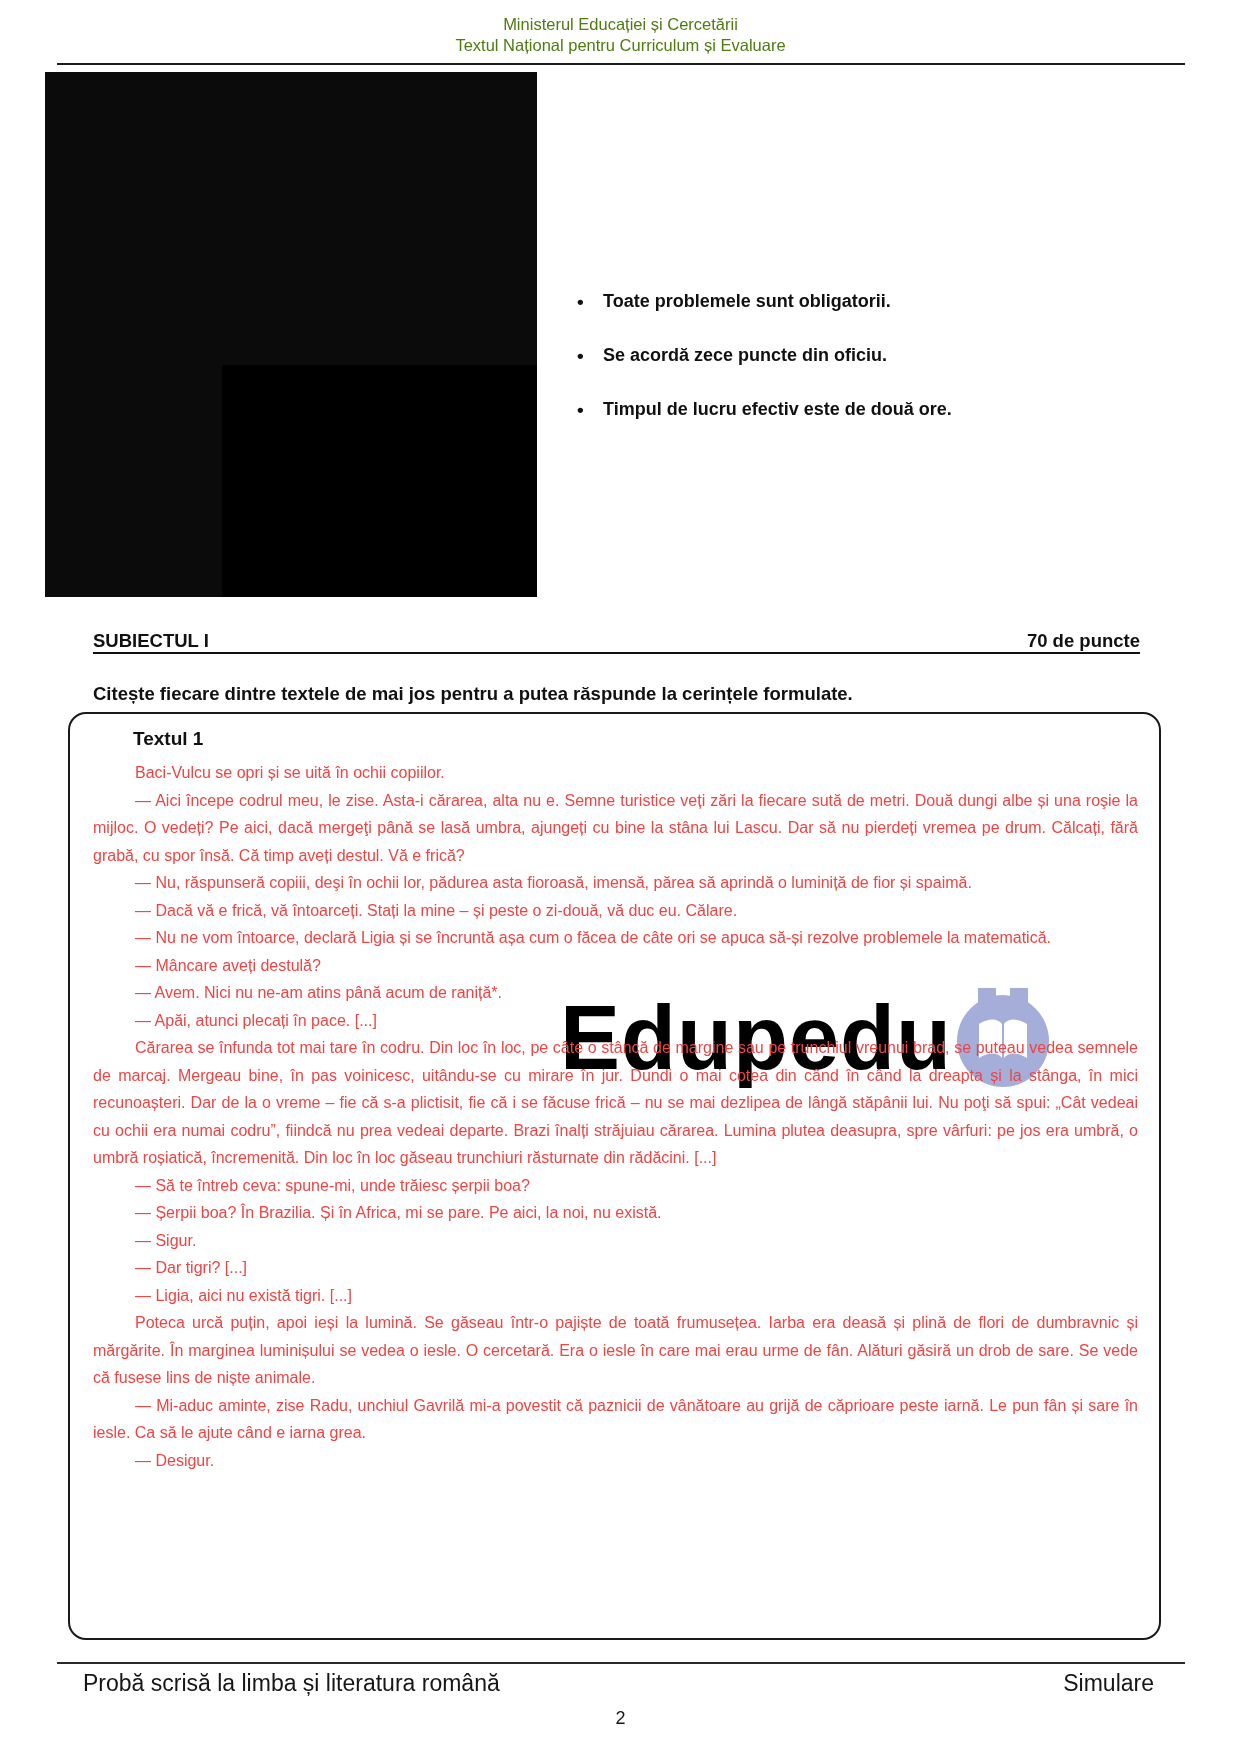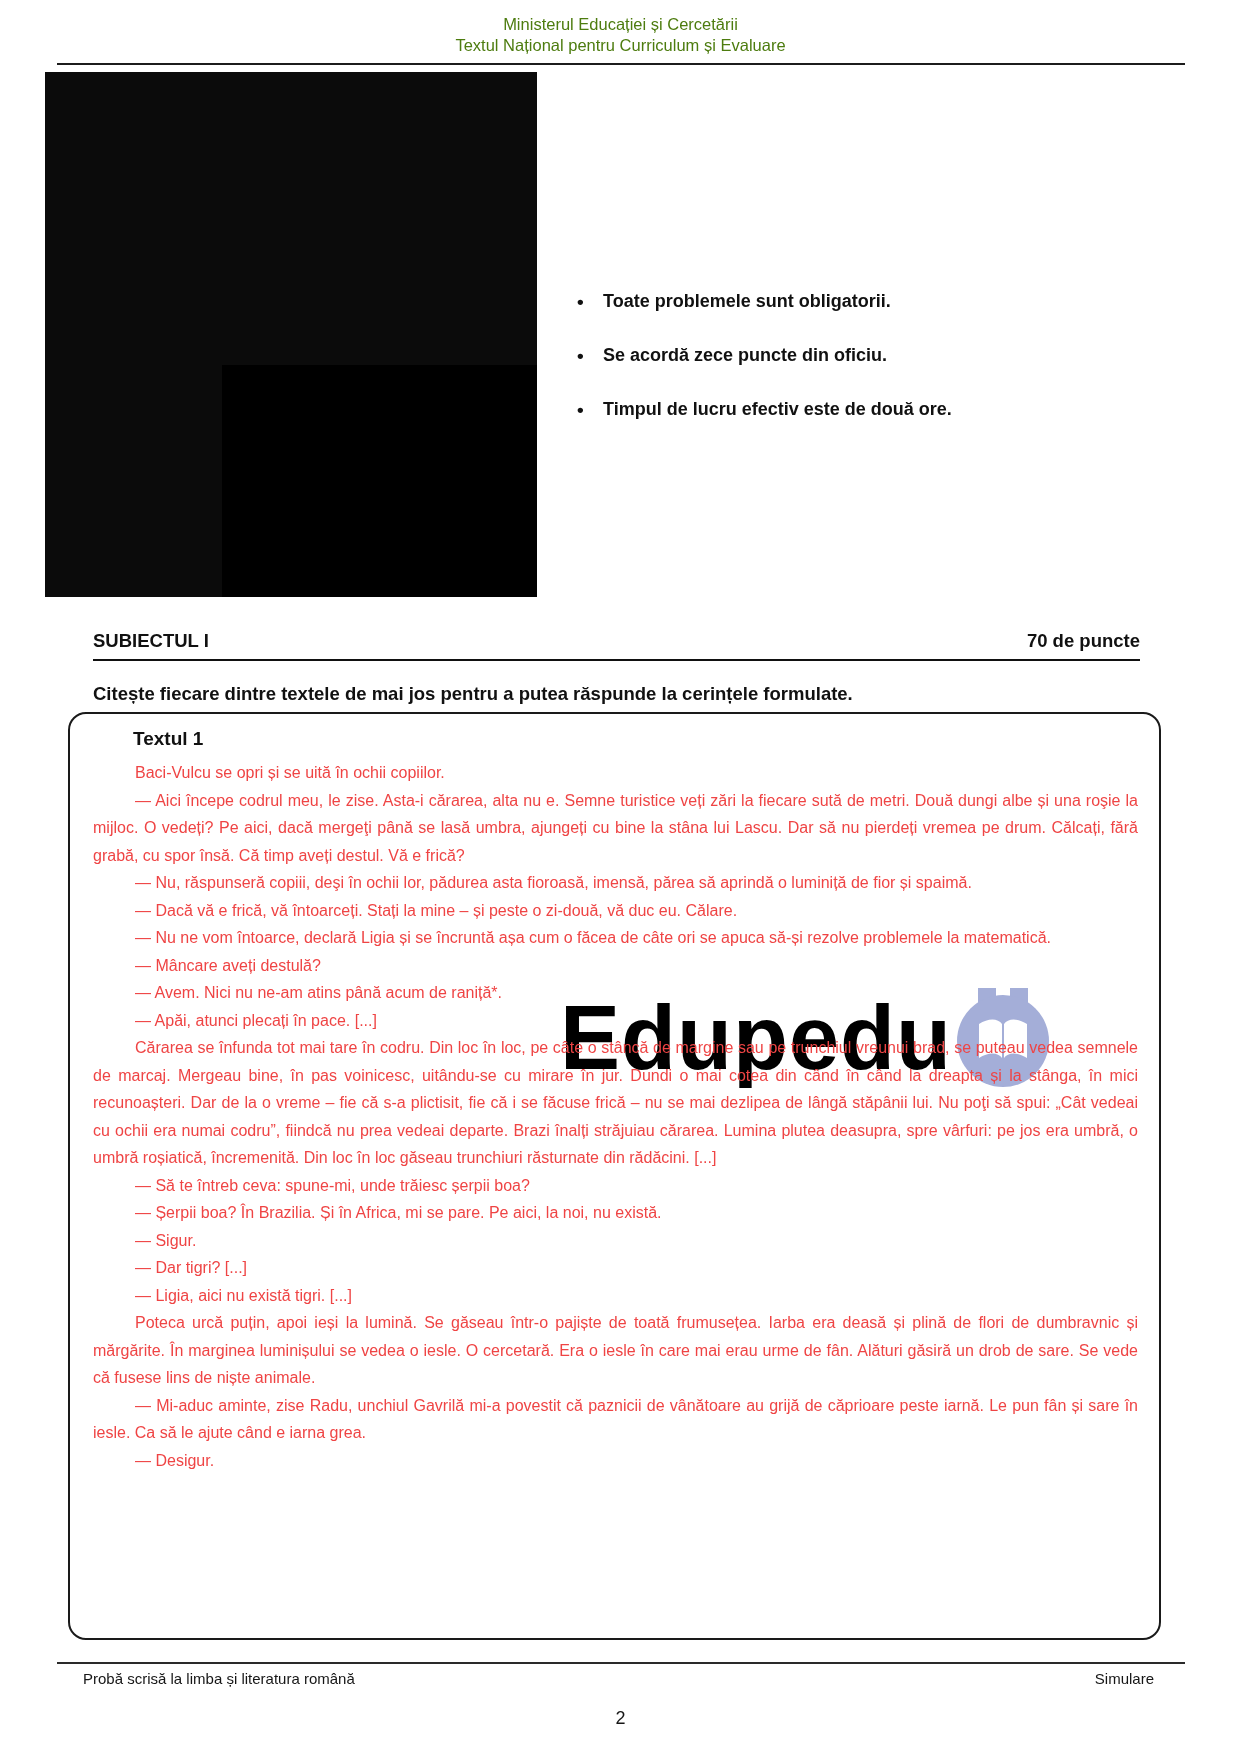--- a/index.html
+++ b/index.html
@@ -35,21 +35,21 @@
   }
   .notices li{
     margin:0 0 27px 0;line-height:27px;display:flex;align-items:flex-start;
   }
   .bullet-dot{width:26px;flex:0 0 26px;font-size:19px;}
   
   .subject-row{
     position:absolute;left:93px;top:630px;width:1047px;
     display:flex;justify-content:space-between;align-items:flex-end;
     font-size:18.5px;font-weight:bold;color:#111;
-    border-bottom:2.5px solid #111;padding-bottom:7px;
+    border-bottom:2.5px solid #111;padding-bottom:0;
   }
   
   .instruction{
     position:absolute;left:93px;top:682px;width:1060px;
     font-size:18.5px;font-weight:bold;color:#111;line-height:23px;
   }
   
   .watermark{
     position:absolute;left:560px;top:988px;z-index:0;
     display:flex;align-items:center;gap:4px;
@@ -73,21 +73,21 @@
     margin:0;font-size:16px;line-height:27.5px;color:#ef4444;
     text-align:justify;text-indent:42px;
   }
   
   .footer-rule{
     position:absolute;left:57px;top:1662px;width:1128px;height:2px;background:#2a2a2a;
   }
   .footer-row{
     position:absolute;left:83px;top:1670px;width:1071px;
     display:flex;justify-content:space-between;
-    font-size:15px;color:#161616;
+    font-size:23px;color:#161616;
   }
   .page-number{
     position:absolute;left:0;top:1708px;width:1241px;text-align:center;
     font-size:18px;color:#161616;
   }
 </style>
 </head>
 <body>
 
 <div class="page">

